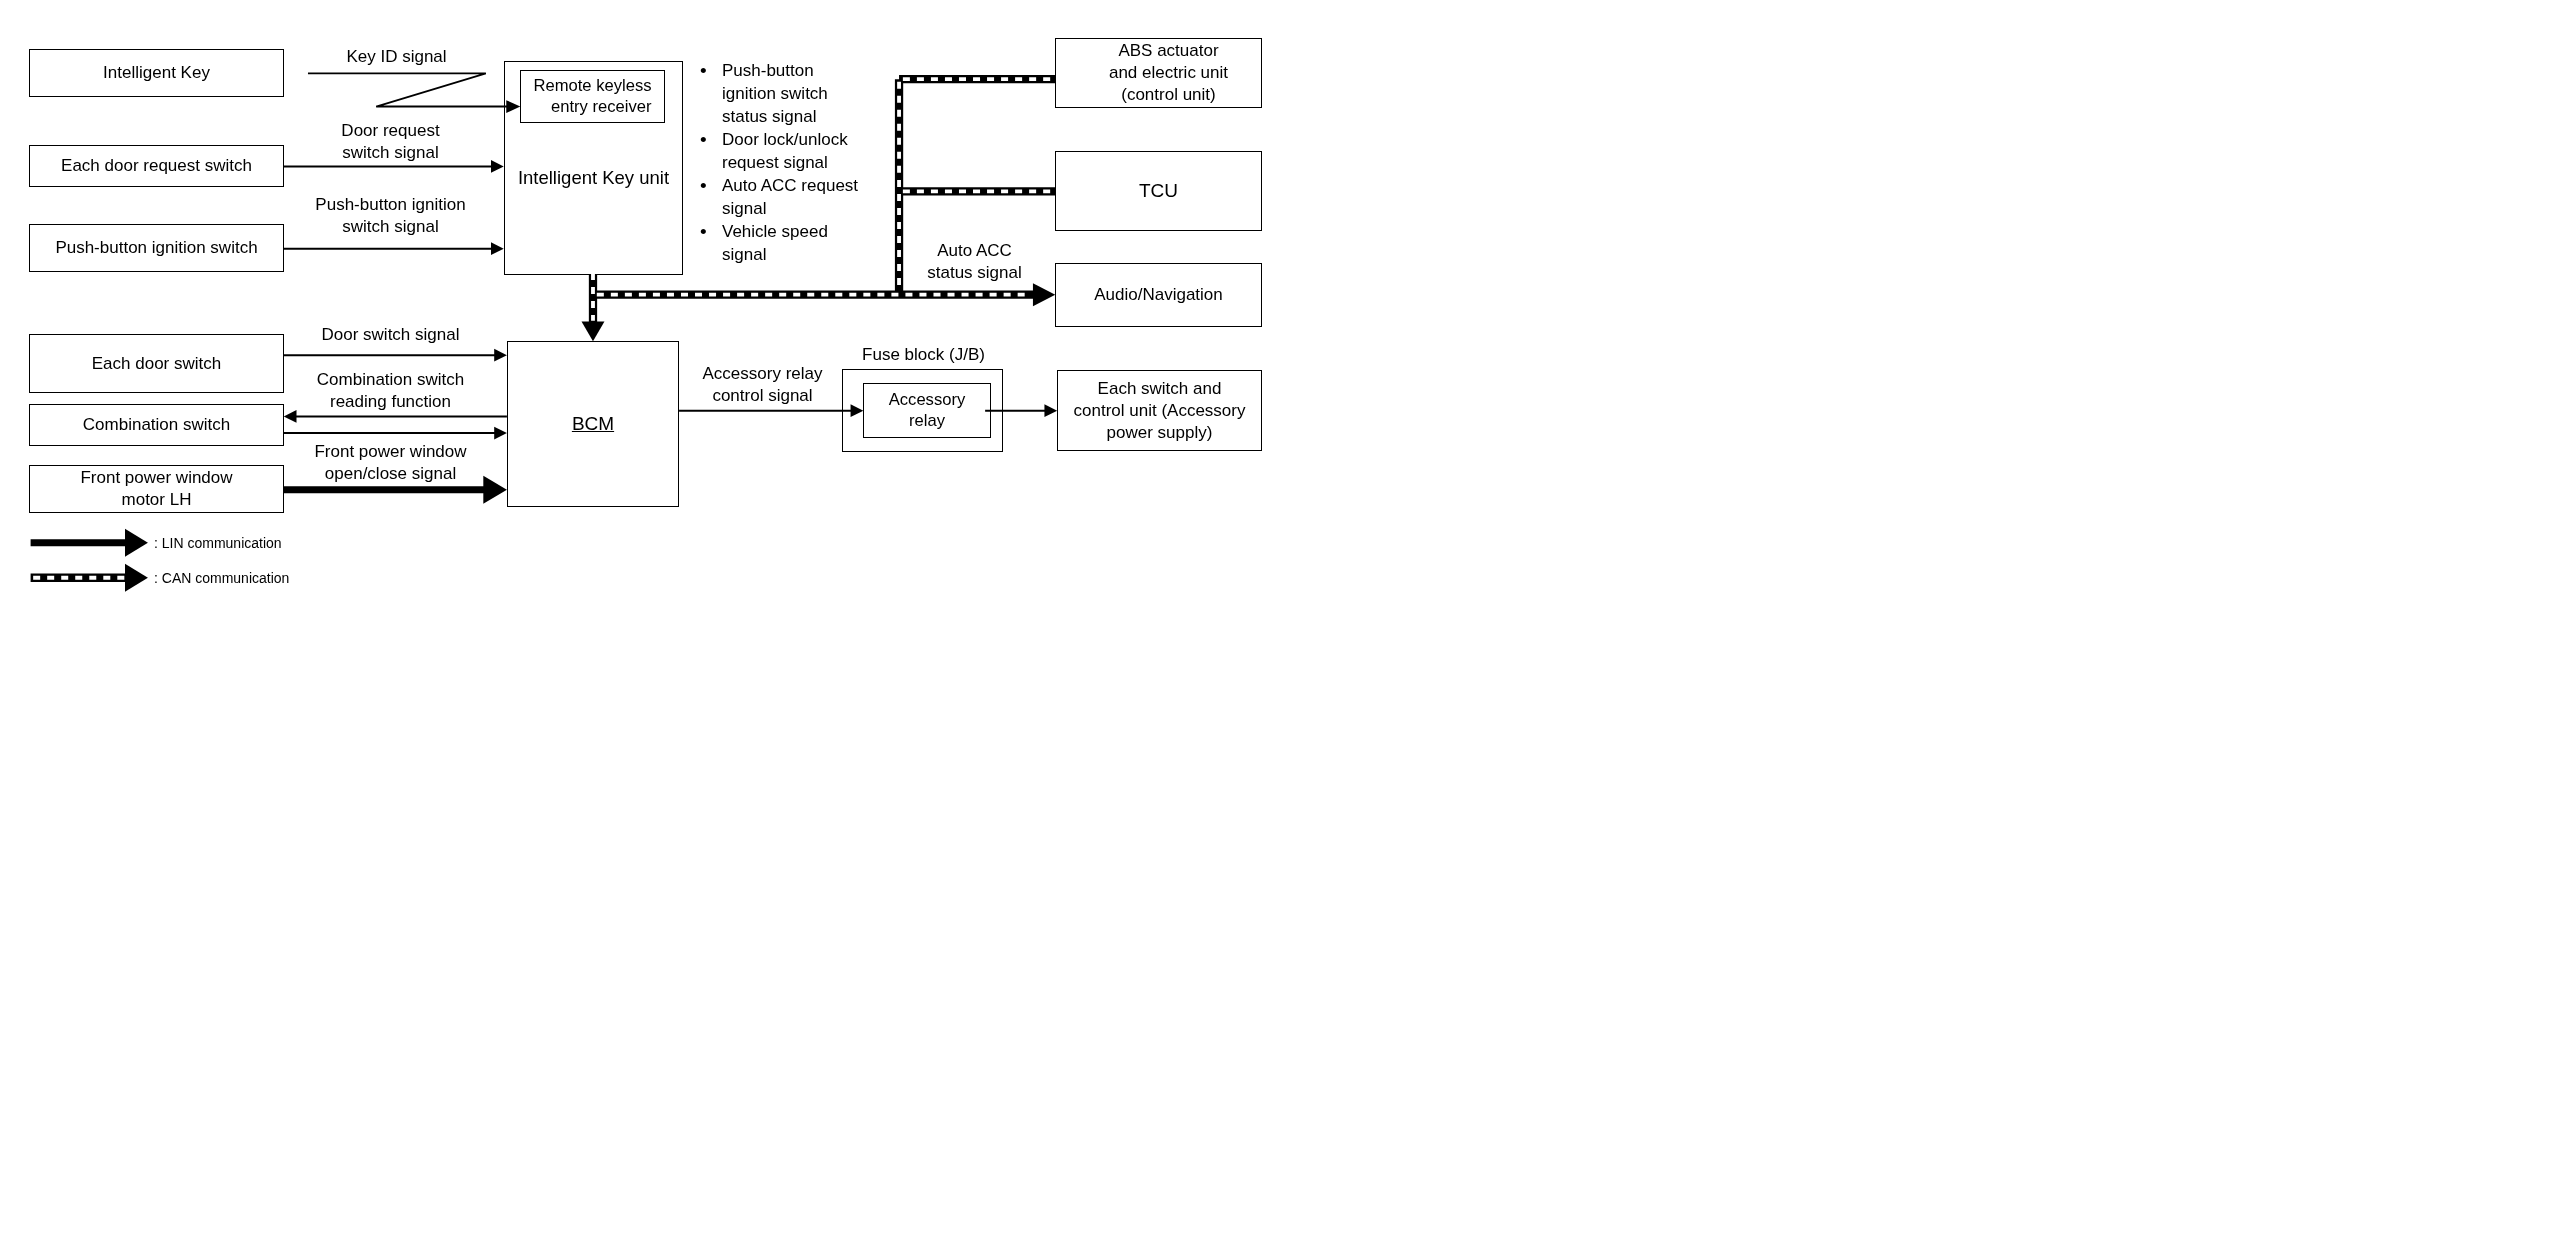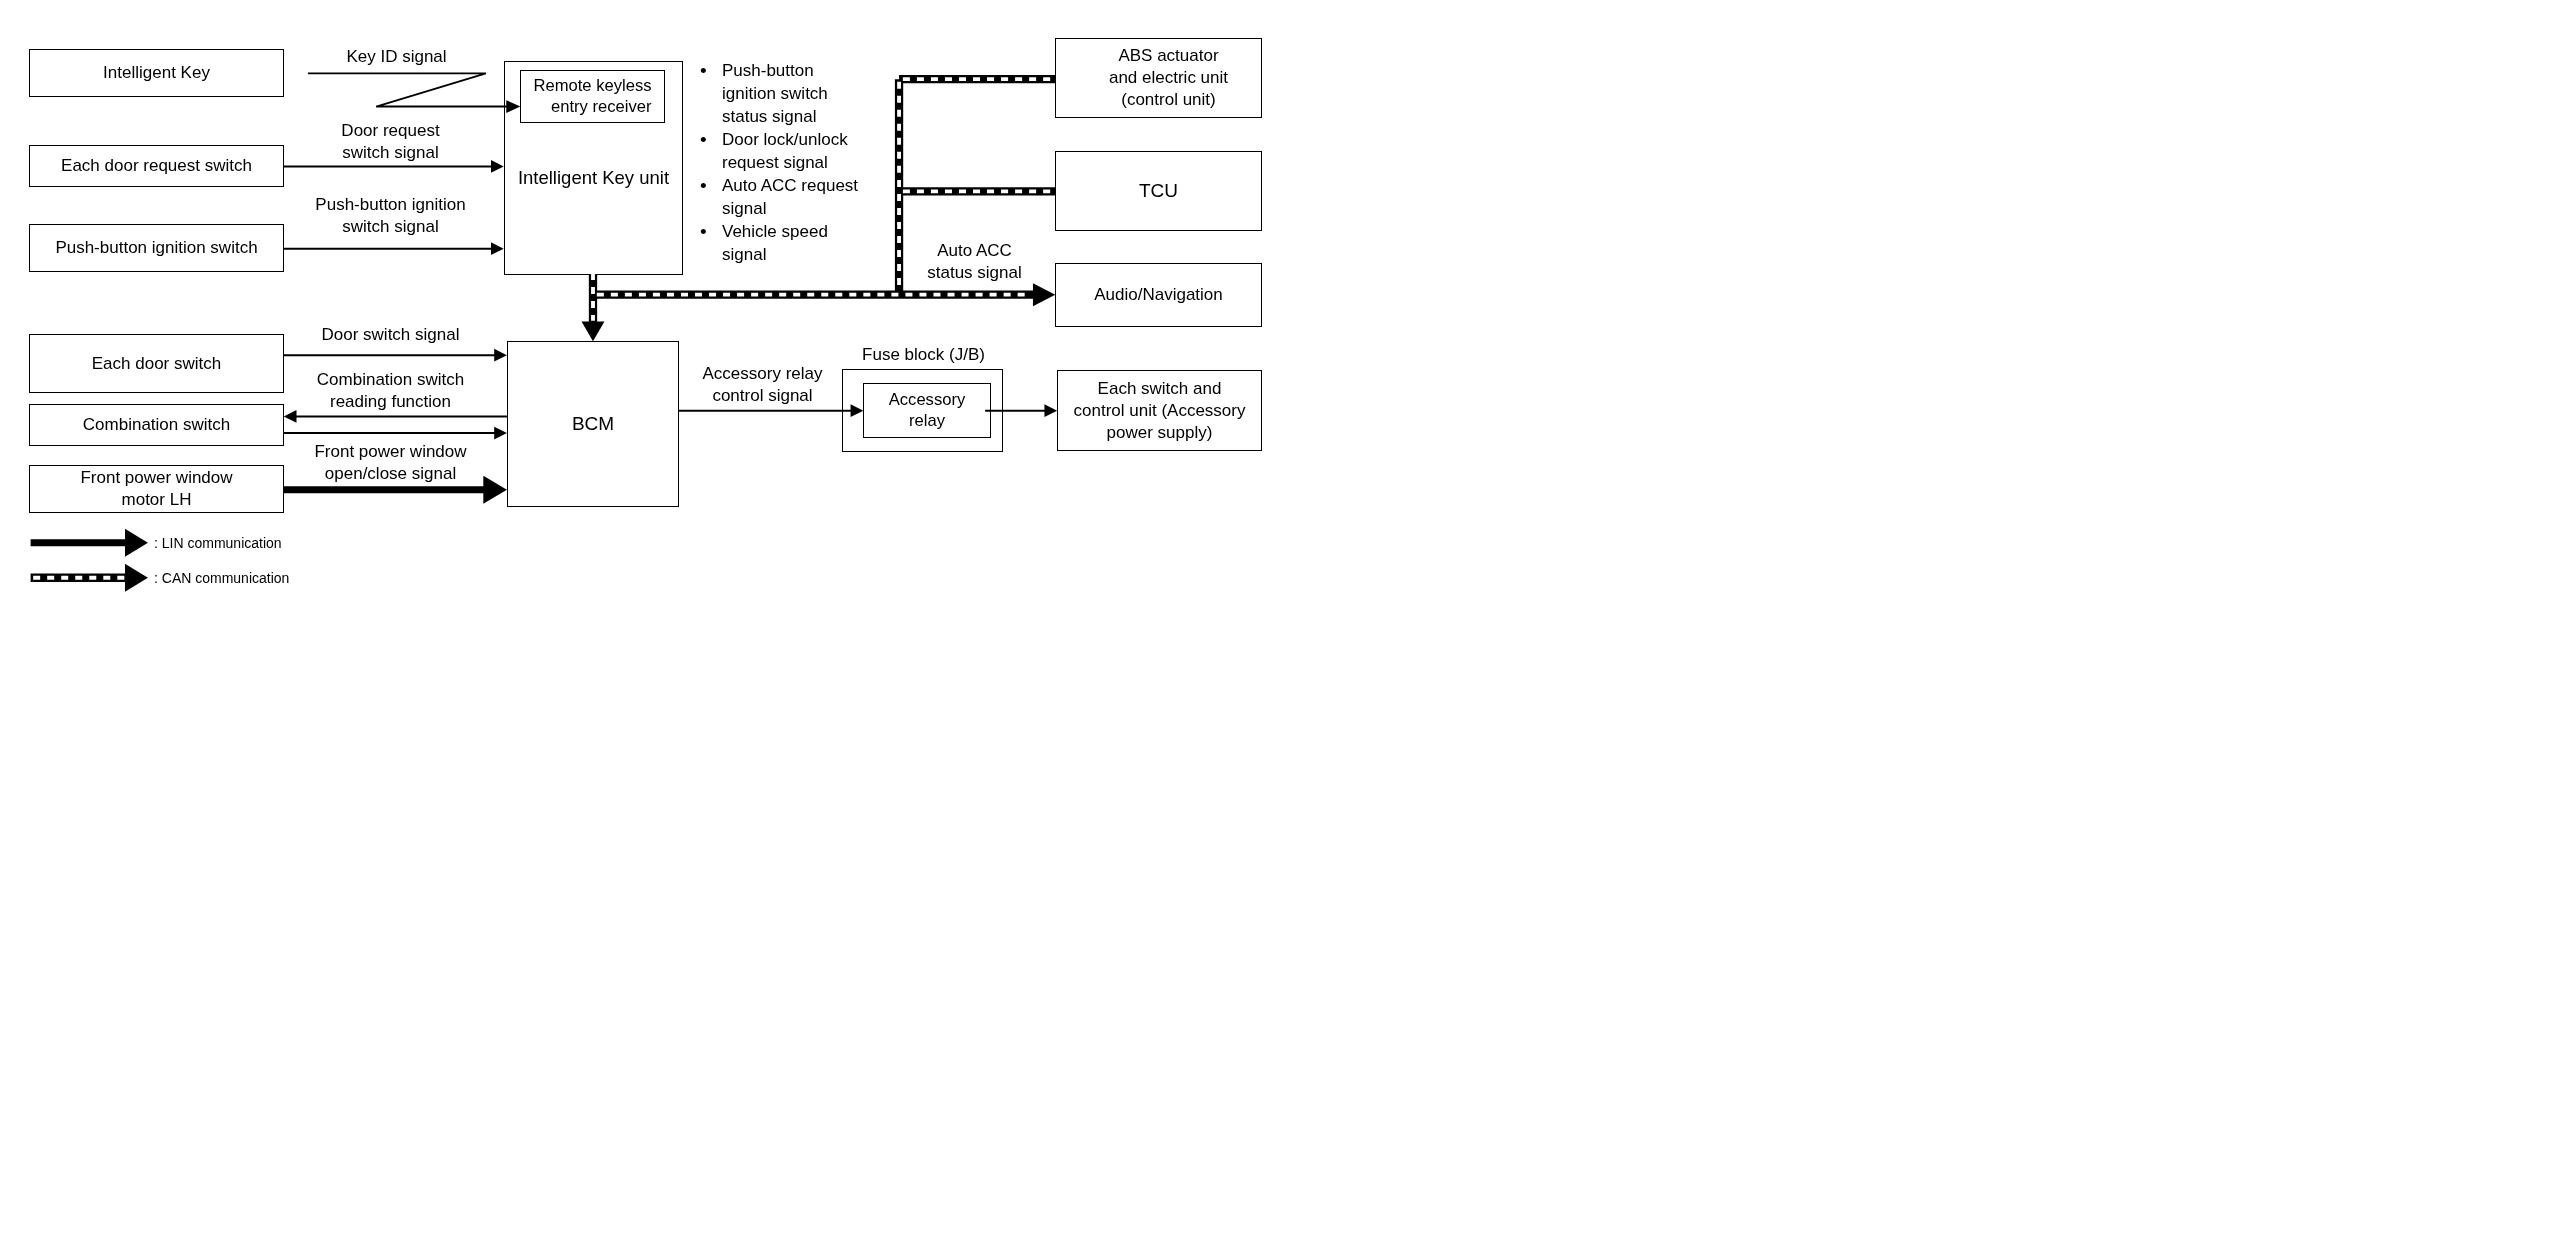--- a/index.html
+++ b/index.html
@@ -88,23 +88,23 @@
   <div class="node" style="left:29px; top:334px; width:255px; height:59px;">Each door switch</div>
   <div class="node" style="left:29px; top:404px; width:255px; height:42px;">Combination switch</div>
   <div class="node" style="left:29px; top:465px; width:255px; height:48px;">Front power window
 motor LH</div>
 
   <div class="node" style="left:504px; top:61px; width:179px; height:214px; align-items:flex-start;"></div>
   <div class="node inner" style="left:520px; top:70px; width:145px; height:53px; font-size:16.6px; line-height:20.4px;text-align:right;">Remote keyless
 entry receiver</div>
   <div class="iku-title">Intelligent Key unit</div>
 
-  <div class="node biglabel" style="left:507px; top:341px; width:172px; height:166px;">BCM</div>
-
-  <div class="node" style="left:1055px; top:38px;  width:207px; height:80px;padding-left:20px;">ABS actuator
+  <div class="node biglabel" style="left:507px; top:341px; width:172px; height:166px;text-decoration:underline;">BCM</div>
+
+  <div class="node" style="left:1055px; top:38px;  width:207px; height:70px;padding-left:20px;">ABS actuator
 and electric unit
 (control unit)</div>
   <div class="node biglabel" style="left:1055px; top:151px; width:207px; height:80px;">TCU</div>
   <div class="node" style="left:1055px; top:263px; width:207px; height:64px;">Audio/Navigation</div>
   <div class="node" style="left:1057px; top:370px; width:205px; height:81px;">Each switch and
 control unit (Accessory
 power supply)</div>
 
   <div class="freelabel" style="left:843px; top:344px; width:161px;">Fuse block (J/B)</div>
   <div class="node" style="left:842px; top:369px; width:161px; height:83px;"></div>

